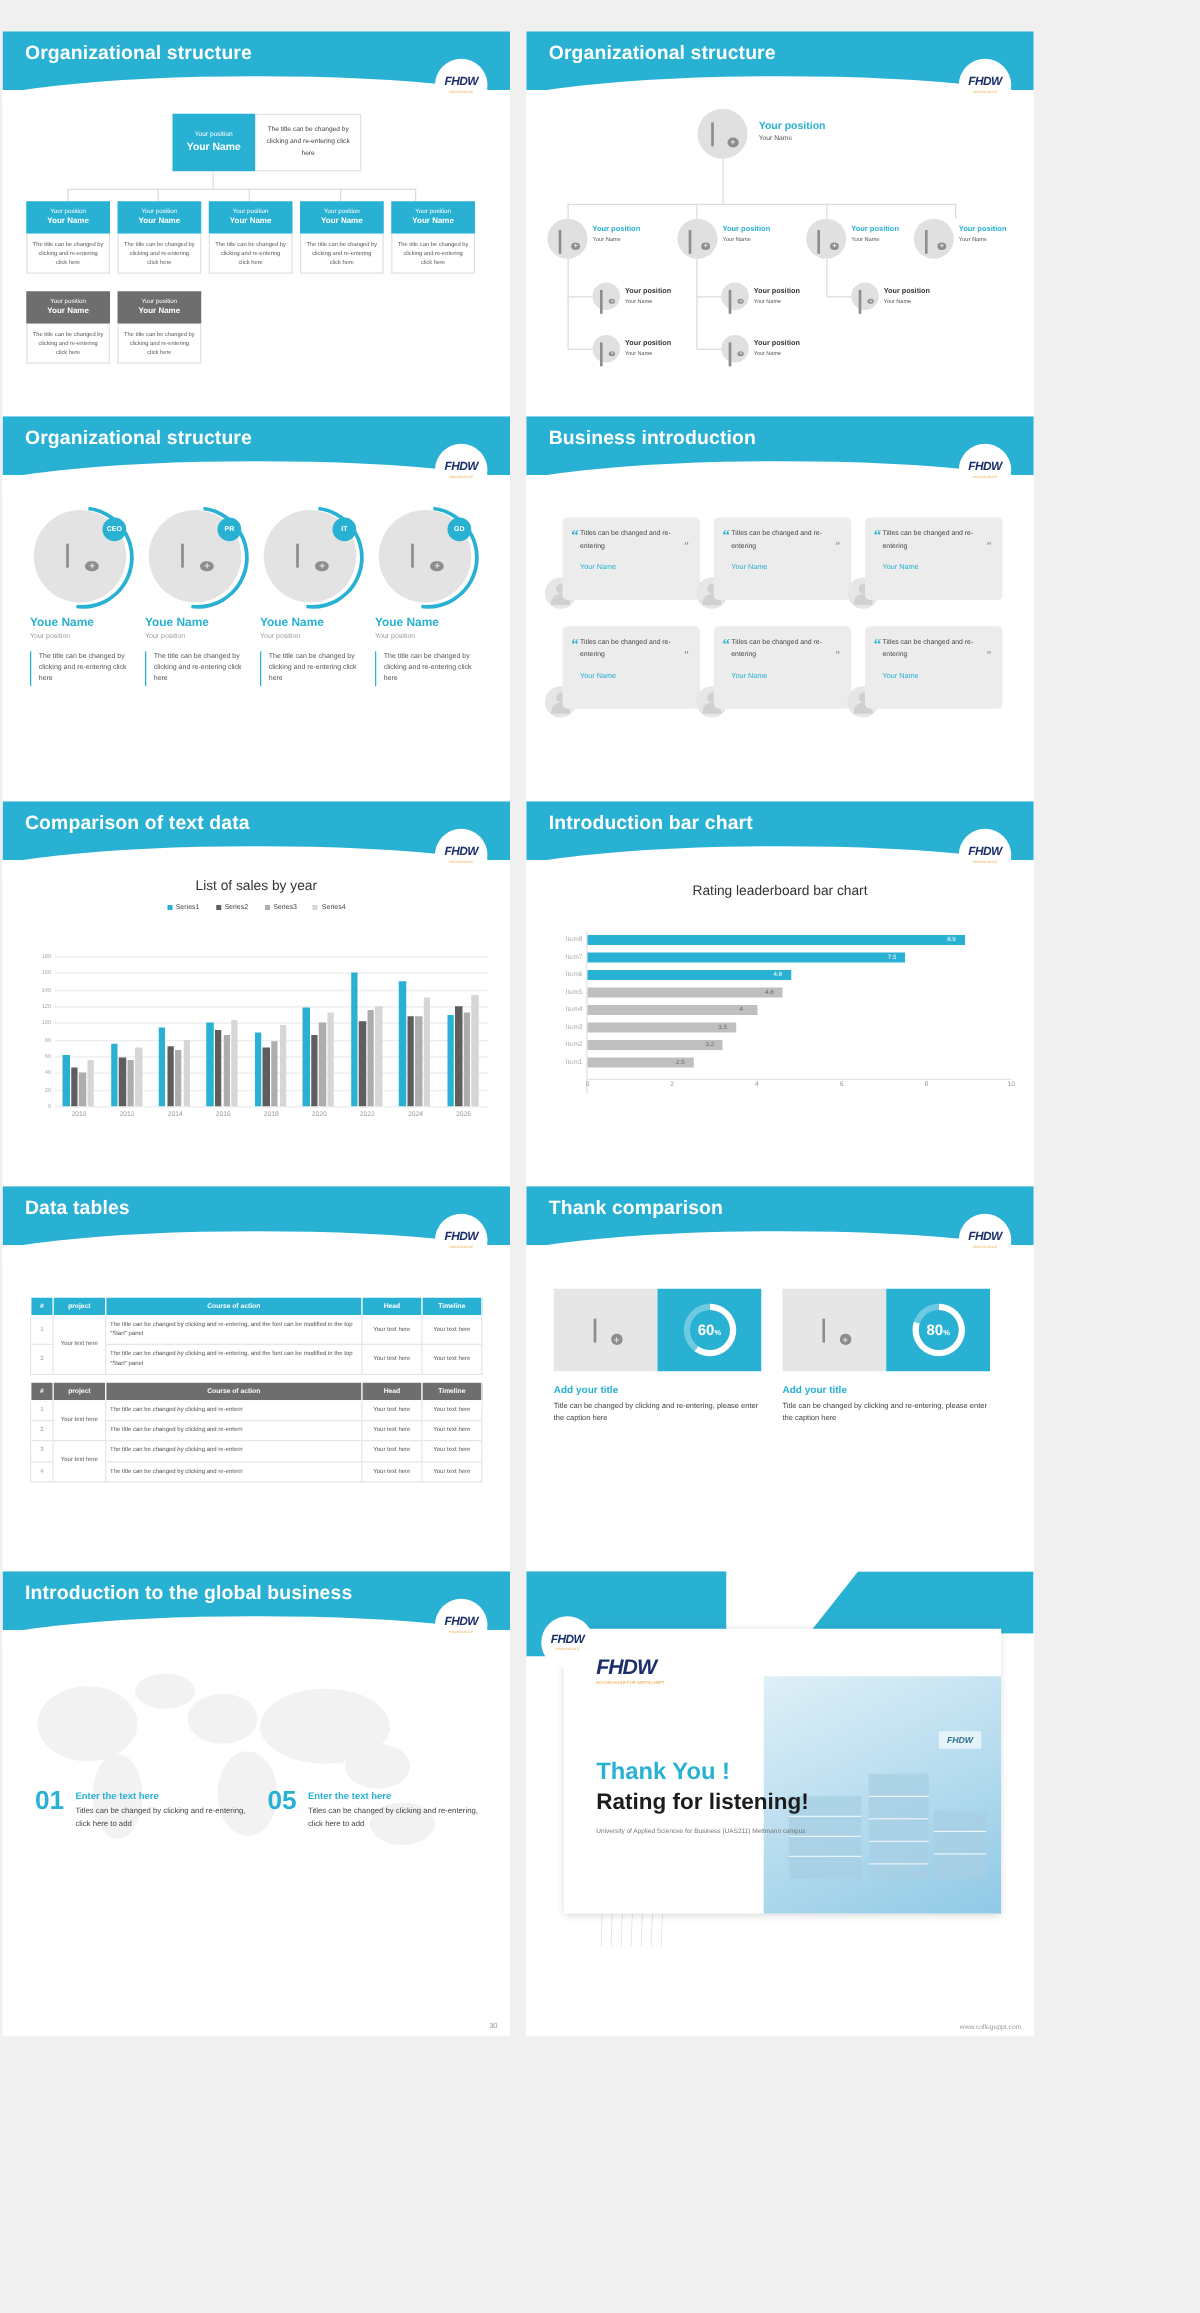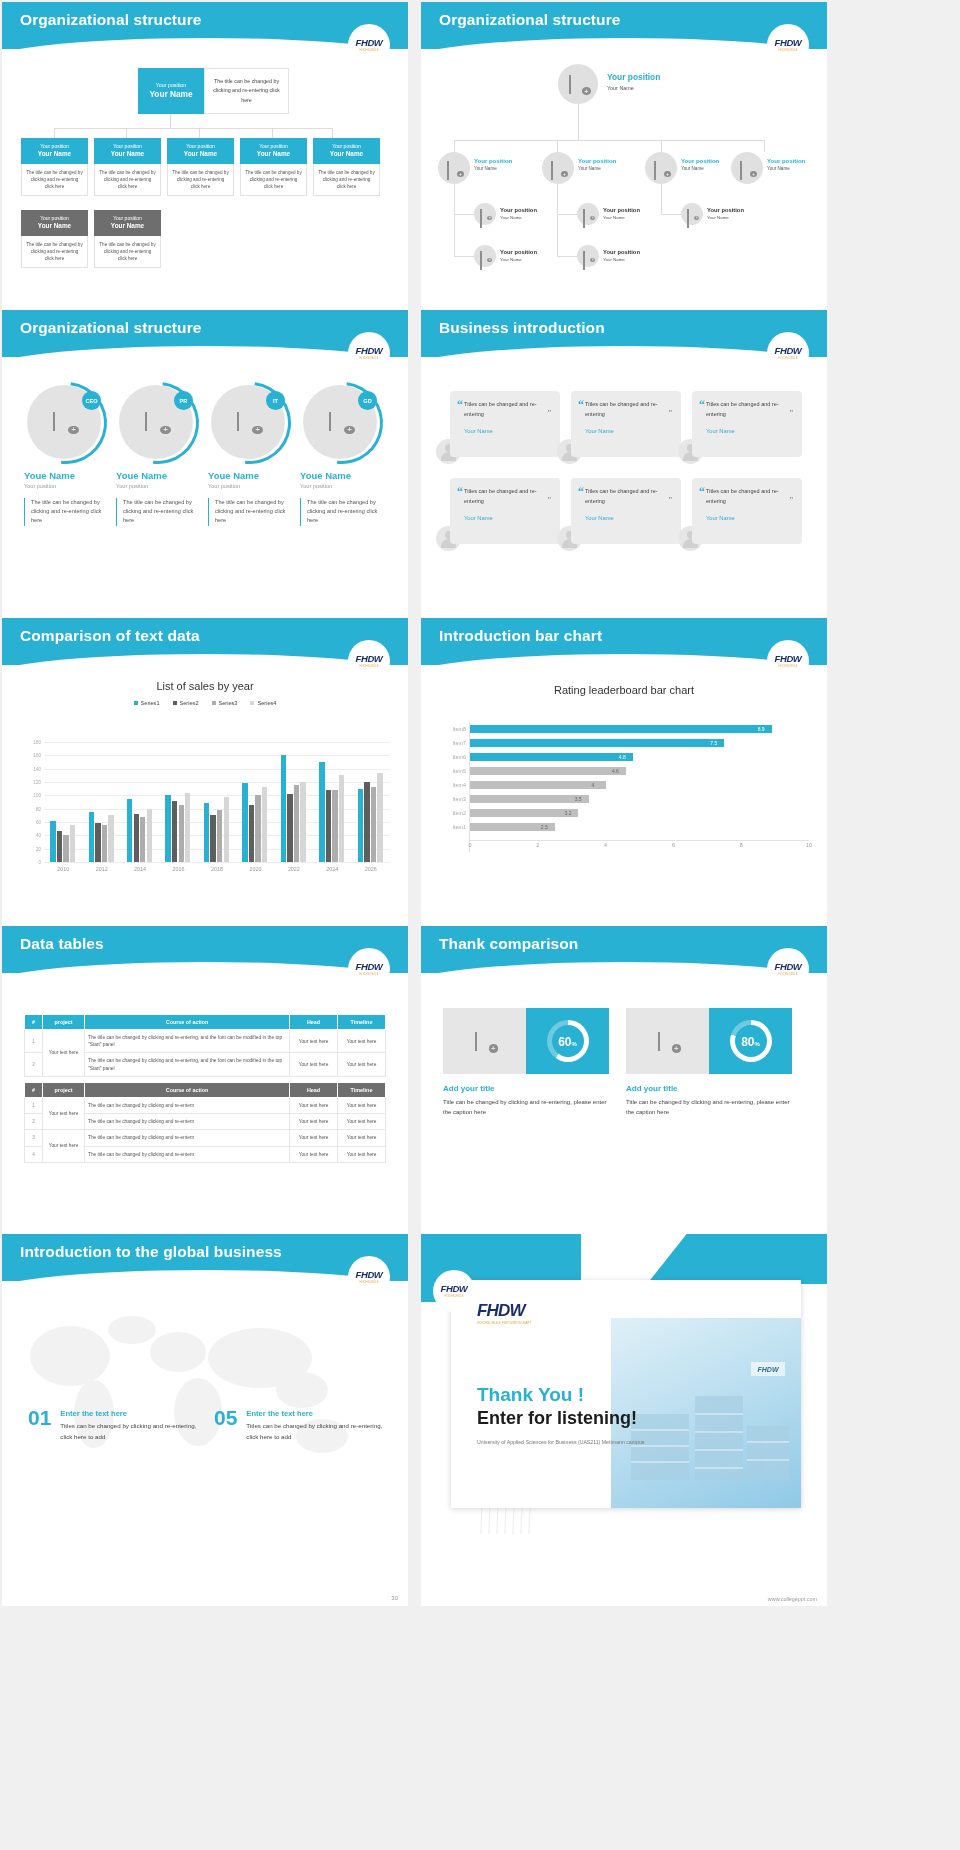--- a/index.html
+++ b/index.html
@@ -13,21 +13,21 @@
     display: grid;
     grid-template-columns: 406px 406px;
     grid-template-rows: repeat(6, 300px);
     gap: 8px 13px;
     padding: 2px 0 0 2px;
   }
   .slide {
     position: relative;
     background: #ffffff;
     overflow: hidden;
-    width: 406px; height: 372px;
+    width: 406px; height: 372px; margin-top: 23px;
   }
   
   .band {
     position: absolute; top: 0; left: 0; right: 0; height: 47px;
     background: #29b1d3;
   }
   .band-curve {
     position: absolute; left: -6%; right: -6%; top: 36px;
     height: 26px; background: #ffffff;
     border-radius: 50% / 100% 100% 0 0;
@@ -970,20 +970,20 @@
                   font-style:italic;color:#2b6f92;">
         <span>FHDW</span>
       </div>
 
       <div style="position:absolute;left:26px;top:22px;width:250px;">
         <div class="ty-logo-main">FHDW</div>
         <div class="ty-logo-sub">HOCHSCHULE FÜR WIRTSCHAFT</div>
       </div>
       <div style="position:absolute;left:26px;top:104px;width:300px;">
         <div class="ty-h1">Thank You !</div>
-        <div class="ty-h2">Enter for listening!</div>
+        <div class="ty-h2">Rating for listening!</div>
         <div class="ty-sub">University of Applied Sciences for Business (UAS211) Mettmann campus</div>
       </div>
     </div>
     <div class="site">www.collegeppt.com</div>
   </div>
 
 </div>
 
 </body></html>

